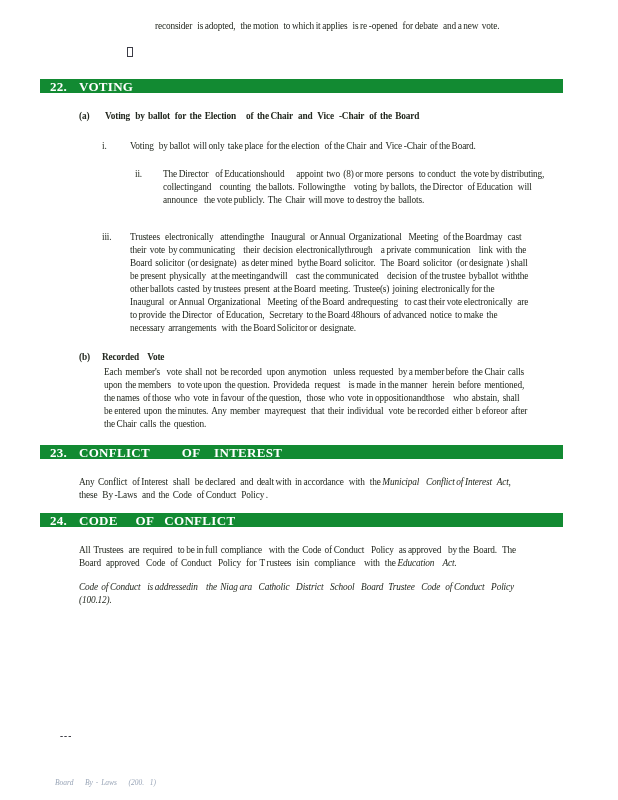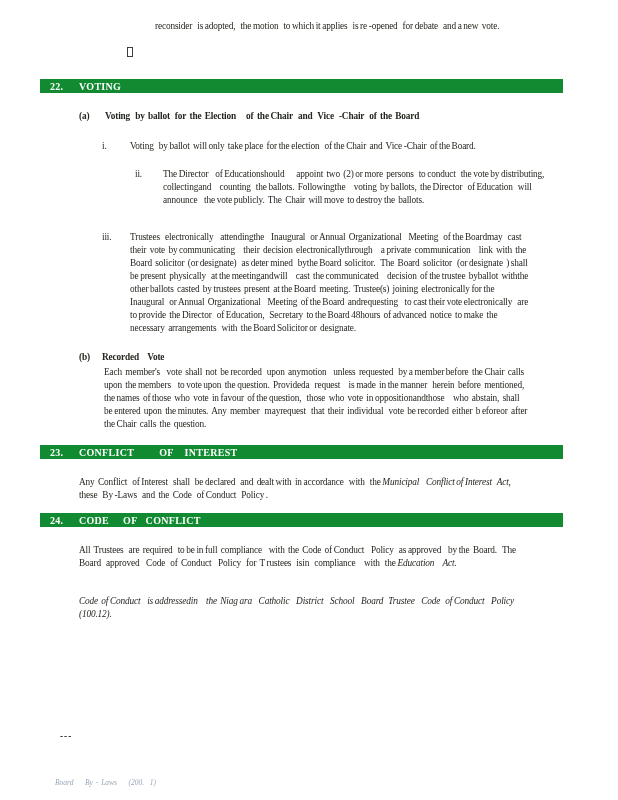--- a/index.html
+++ b/index.html
@@ -7,21 +7,21 @@
     position:relative;width:618px;height:800px;box-sizing:border-box;
     padding:20px 55px 0 40px;overflow:hidden;background:#ffffff;
     font-family:"Liberation Serif","DejaVu Serif",serif;
     font-size:9.3px;line-height:13px;color:#23281f;
     letter-spacing:-0.15px;word-spacing:-0.5px;
   }
   .txt{white-space:pre-wrap;word-wrap:break-word;}
   .it{font-style:italic;}
   
   .bar{display:flex;align-items:center;height:14px;background:#128a32;color:#fff;
-       font-weight:bold;font-size:10px;letter-spacing:0.3px;word-spacing:0;}
+       font-weight:bold;font-size:13px;letter-spacing:0.3px;word-spacing:0;}
   .bar .num{padding-left:10px;width:29px;flex:0 0 auto;}
   .bar .title{white-space:pre;}
   
   .top-cont{margin-left:115px;width:374px;}
   .bullet-row{display:flex;margin-left:87px;margin-top:12px;}
   .bullet-col{width:28px;flex:0 0 auto;padding-top:2px;}
   .bullet-box{display:inline-block;width:4px;height:8px;border:1px solid #3c3c46;}
   .bullet-text{width:374px;}
   
   .bar22{margin-top:18px;}
@@ -35,21 +35,21 @@
   .item-ii{margin-top:15px;justify-content:flex-end;}
   .item-iii{margin-top:24px;}
   .subB{display:flex;margin-left:39px;margin-top:16px;font-weight:bold;}
   .subB .lab{width:23px;flex:0 0 auto;}
   .pb{margin-left:64px;margin-top:2px;width:424px;}
   
   .bar23{margin-top:14px;}
   .p23{margin-left:39px;margin-top:17px;width:450px;}
   .bar24{margin-top:11px;}
   .p24a{margin-left:39px;margin-top:17px;width:452px;}
-  .p24b{margin-left:39px;margin-top:25px;width:452px;}
+  .p24b{margin-left:39px;margin-top:11px;width:452px;}
   
   .dashes{position:absolute;left:60px;top:730px;font-weight:bold;color:#2b2b35;letter-spacing:1px;word-spacing:0;}
   .footer{position:absolute;left:55px;top:755px;font-size:7.5px;line-height:11px;
           color:#9aa6b8;font-style:italic;letter-spacing:0;word-spacing:1px;white-space:pre-wrap;}
 </style>
 </head>
 <body>
 
 <div class="page">
 
@@ -71,21 +71,21 @@
     <span class="head txt">Voting   by  ballot   for  the  Election      of  the Chair   and   Vice   -Chair   of  the  Board</span>
   </div>
 
   <div class="item item-i">
     <span class="mk">i.</span>
     <span class="itext txt">Voting   by ballot  will only  take place  for the election   of the Chair  and  Vice -Chair  of the Board.</span>
   </div>
 
   <div class="item item-ii">
     <span class="mk">ii.</span>
-    <span class="itext txt">The Director    of Educationshould       appoint  two  (2) or more  persons   to conduct   the vote by distributing,     collectingand     counting   the ballots.  Followingthe     voting  by ballots,  the Director   of Education   will announce    the vote publicly.  The  Chair  will move  to destroy the  ballots.</span>
+    <span class="itext txt">The Director    of Educationshould       appoint  two  (8) or more  persons   to conduct   the vote by distributing,     collectingand     counting   the ballots.  Followingthe     voting  by ballots,  the Director   of Education   will announce    the vote publicly.  The  Chair  will move  to destroy the  ballots.</span>
   </div>
 
   <div class="item item-iii">
     <span class="mk">iii.</span>
     <span class="itext txt">Trustees   electronically    attendingthe    Inaugural   or Annual  Organizational    Meeting   of the Boardmay   cast  their  vote  by communicating     their  decision  electronicallythrough     a private  communication     link  with  the Board  solicitor  (or designate)   as deter mined   bythe Board  solicitor.   The  Board  solicitor   (or designate  ) shall  be present  physically   at the meetingandwill     cast  the communicated     decision  of the trustee  byballot  withthe  other ballots  casted  by trustees  present  at the Board  meeting.  Trustee(s)  joining  electronically for the Inaugural   or Annual  Organizational    Meeting  of the Board  andrequesting    to cast their vote electronically   are to provide  the Director   of Education,   Secretary  to the Board 48hours  of advanced  notice  to make  the necessary  arrangements   with  the Board Solicitor or  designate.</span>
   </div>
 
   <div class="subB">
     <span class="lab">(b)</span>
     <span class="head txt">Recorded     Vote</span>

